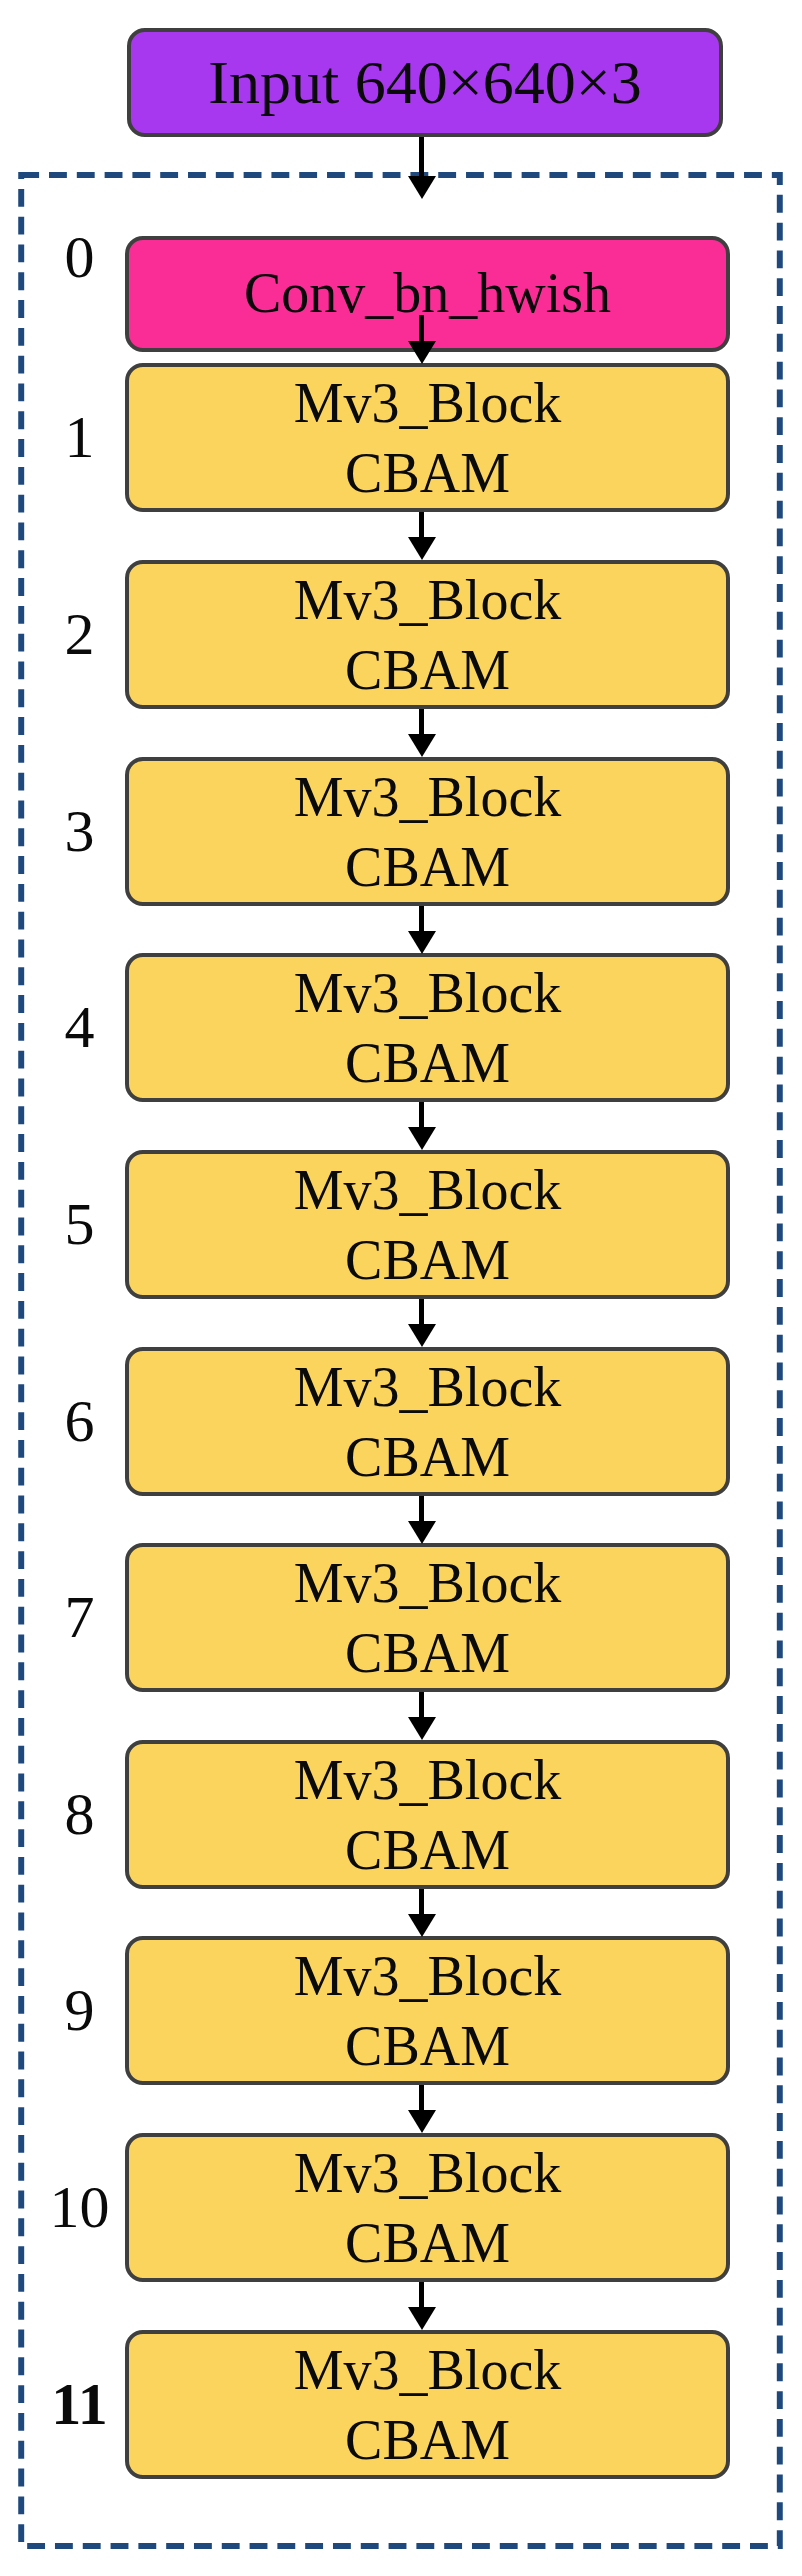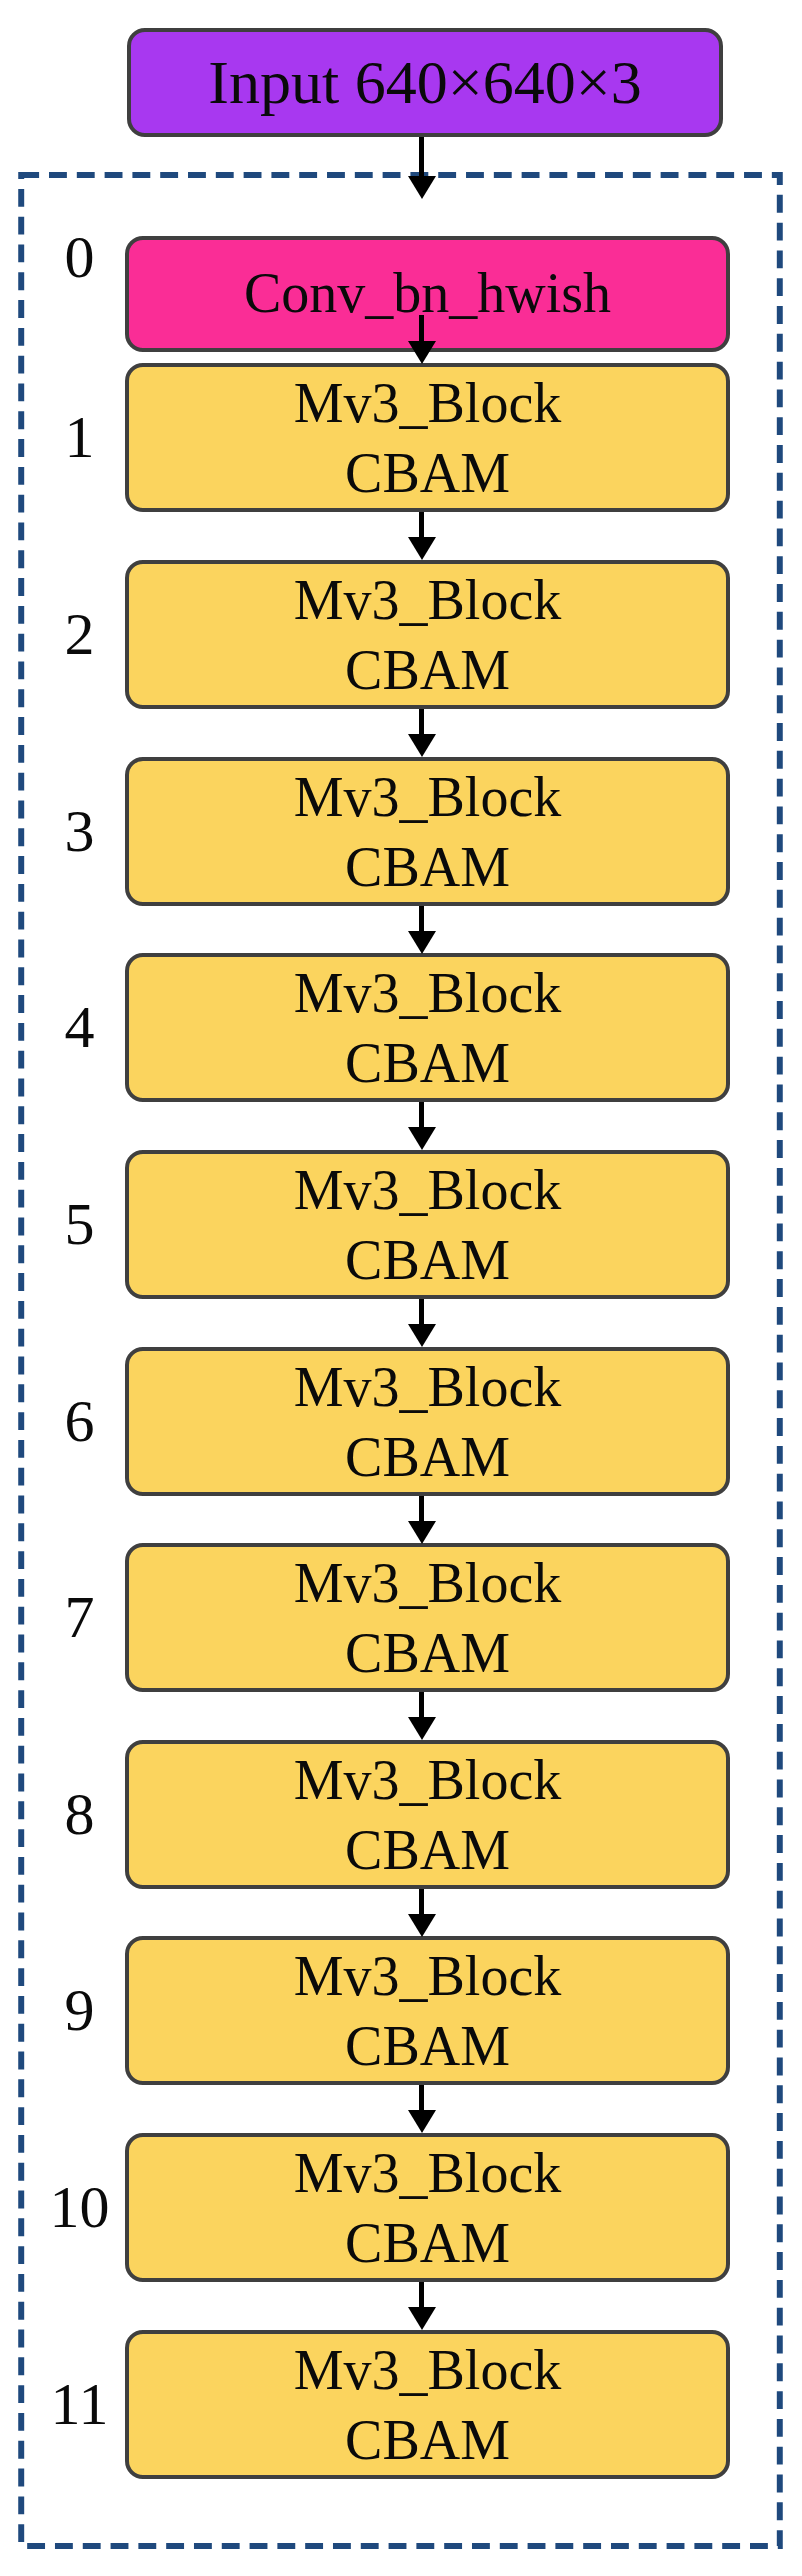--- a/index.html
+++ b/index.html
@@ -162,21 +162,21 @@
   </div>
 
   <div class="num-label" style="top: 2133px; height: 149px;">
     <span class="idx">10</span>
   </div>
   <div class="node block-node" style="top: 2133px;">
     <span class="line l1">Mv3_Block</span>
     <span class="line l2">CBAM</span>
   </div>
 
-  <div class="num-label" style="top: 2330px; height: 149px;">
+  <div class="num-label" style="top: 2330px; height: 149px; font-weight: bold;">
     <span class="idx">11</span>
   </div>
   <div class="node block-node" style="top: 2330px;">
     <span class="line l1">Mv3_Block</span>
     <span class="line l2">CBAM</span>
   </div>
 
   <div class="arrow" style="top: 137px; height: 62px;">
     <div class="arrow-shaft"></div>
     <div class="arrow-head"></div>

